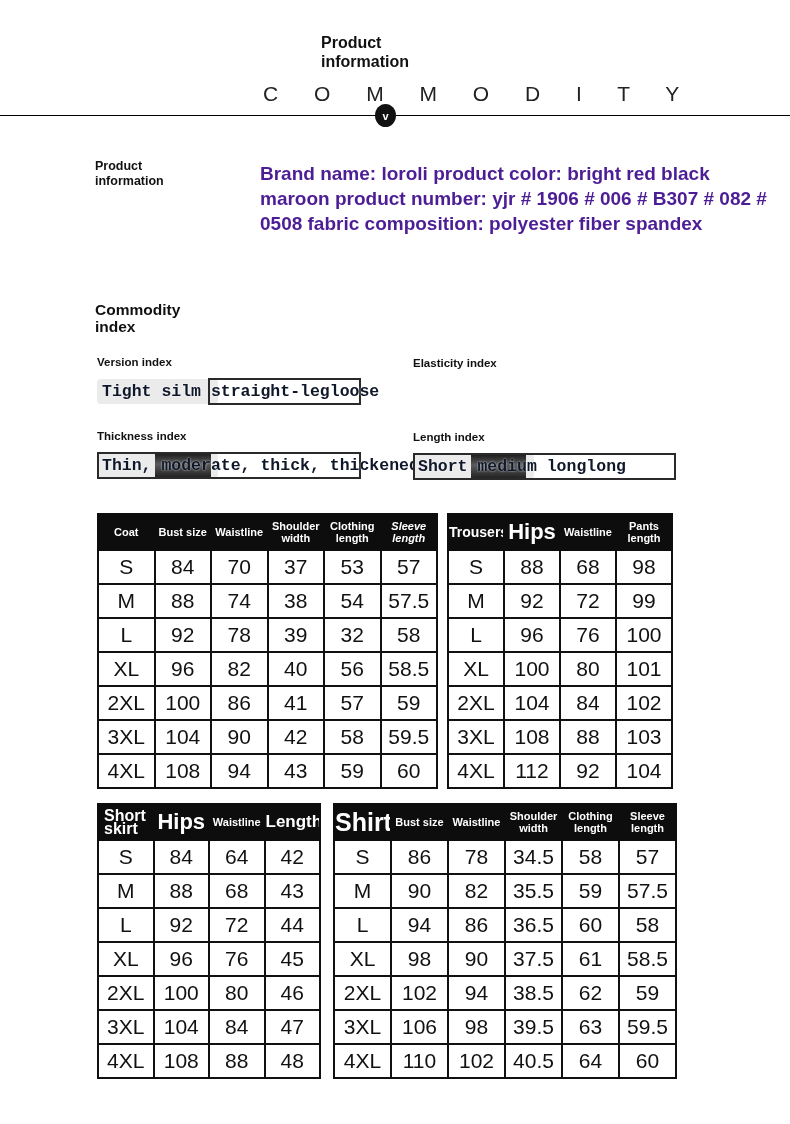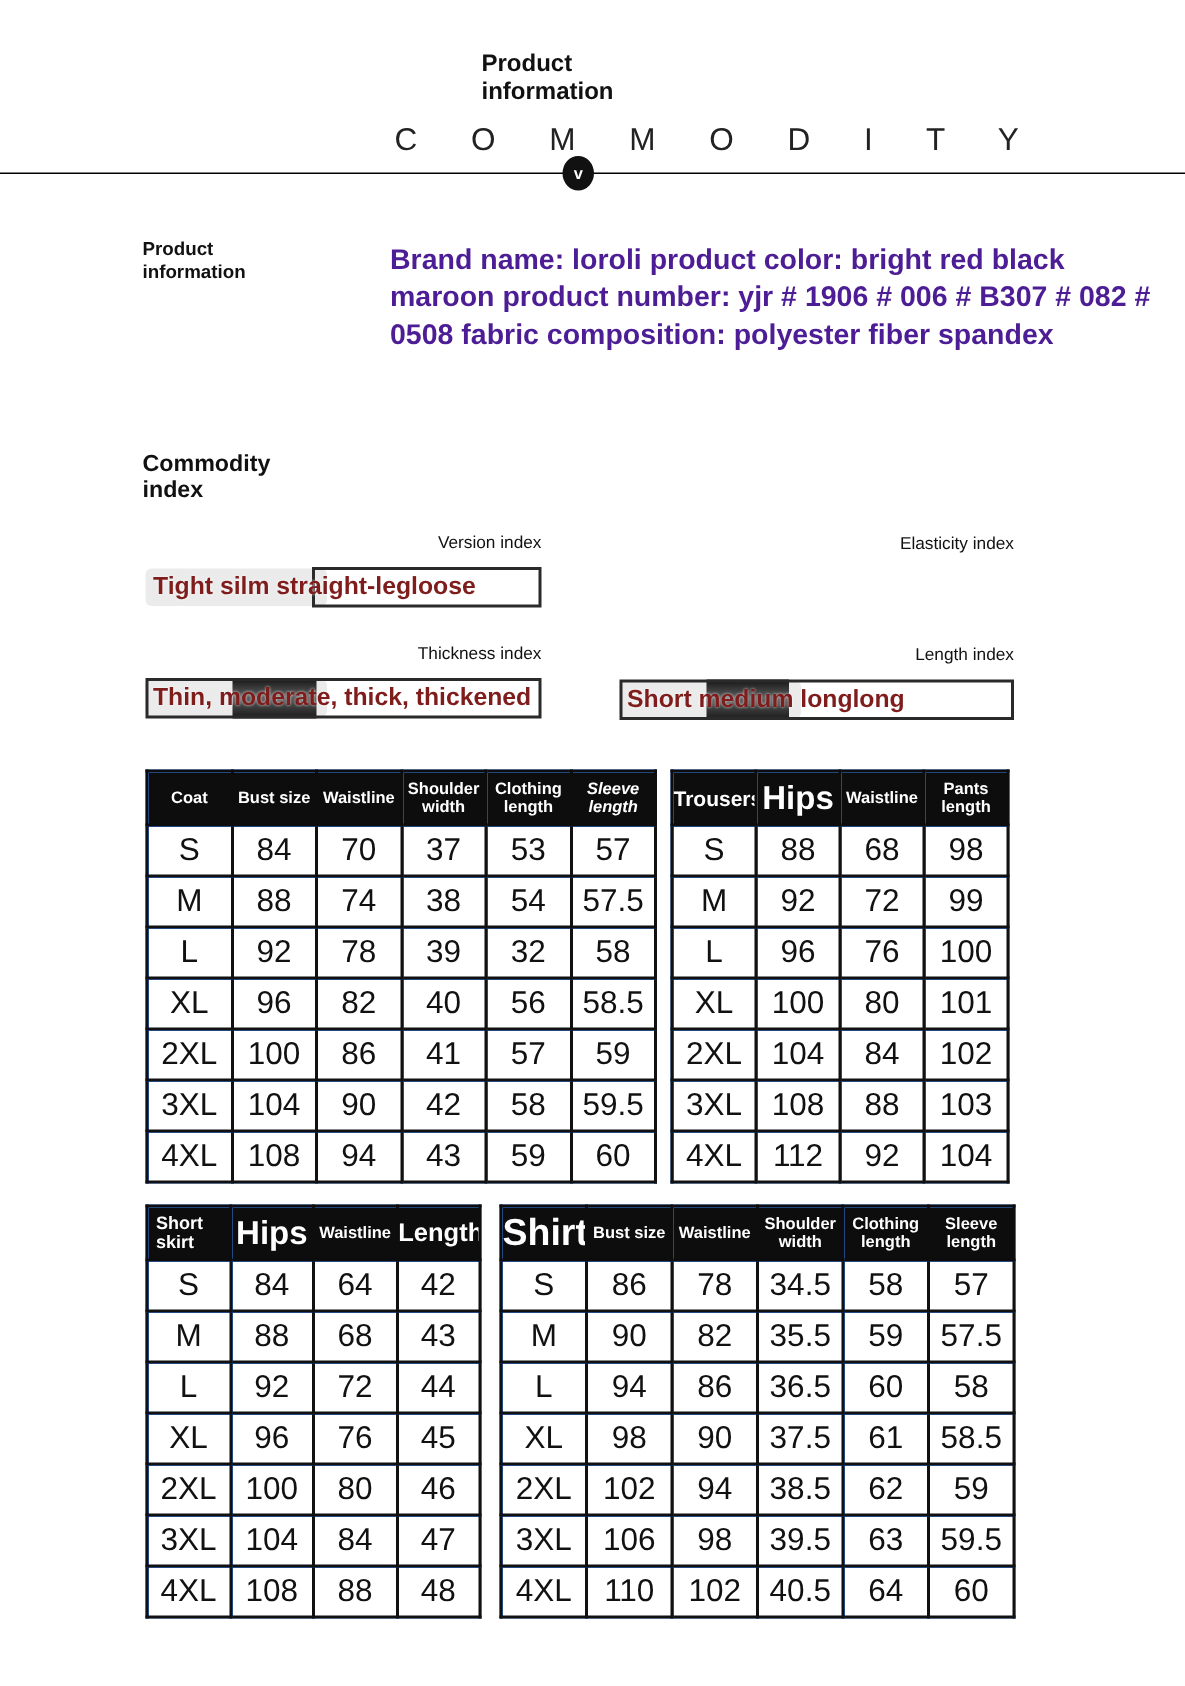--- a/index.html
+++ b/index.html
@@ -25,50 +25,50 @@
     font-size:19px; font-weight:bold; line-height:25px; color:#4c1d95; }
 
   
   .ci-title { position:absolute; left:95px; top:301px; width:100px;
     font-size:15.5px; font-weight:bold; line-height:17px; }
   .index-group { position:absolute; }
   #idx0 { left:97px;  top:356px; width:264px; }
   #idx1 { left:413px; top:357px; width:263px; }
   #idx2 { left:97px;  top:430px; width:264px; }
   #idx3 { left:413px; top:431px; width:263px; }
-  .index-label { font-size:11.5px; font-weight:normal;text-align:right; }
+  .index-label { font-size:11.5px; font-weight:bold; }
   .index-bar { position:relative; height:27px; margin-top:10px; }
   .index-fill { position:absolute; left:0; top:1px; bottom:1px; width:46%;
     background:#ebebeb; border-radius:4px; }
   .index-box { position:absolute; right:0; top:0; bottom:0; width:58%;
     border:2px solid #2a2a2a; box-sizing:border-box; }
   .index-outline { position:absolute; left:0; right:0; top:0; bottom:0;
     border:2px solid #2a2a2a; box-sizing:border-box; }
   .index-knob { position:absolute; left:22%; top:0; bottom:0; width:21%;
     background:linear-gradient(180deg,#141414 0%,#5a5a5a 45%,#1a1a1a 100%); }
   .index-text { position:absolute; left:0; right:0; top:0; bottom:0;
     display:flex; align-items:center; padding:0 5px; font-size:16.5px; font-weight:bold;
-    color:#7f1d1d; white-space:nowrap; text-shadow:0 0 2px rgba(255,255,255,.85); }
+    color:#0f172a; white-space:nowrap; text-shadow:0 0 2px rgba(255,255,255,.85);font-family:Liberation Mono, monospace; }
   #idx1 .index-text { display:block; white-space:normal; font-size:12.5px;
     line-height:13px; text-align:right; padding:3px 8px 0 8px; }
 
   
   table.sizes { position:absolute; border-collapse:collapse; table-layout:fixed;
     background:#3b82f6; }
   .sizes th, .sizes td { border:2px solid #111; text-align:center; padding:0; overflow:hidden; }
   .sizes thead th { background:#0d0d0d; color:#fff; font-weight:bold; font-size:11px;
     line-height:12px; border-color:#0d0d0d; height:34px; }
   .sizes tbody td { font-size:21px; font-weight:400; color:#111; height:32px; background:#fff; }
   th.tname { font-size:24px; }
   .t-coat  { left:97px;  top:513px; width:341px; }
   .t-trousers { left:447px; top:513px; width:226px; }
   .t-skirt { left:97px;  top:803px; width:224px; }
   .t-shirt { left:333px; top:803px; width:344px;padding-left:40px; }
   .t-trousers th.tname { font-size:14px; }
-  .t-skirt th.tname { font-size:12px; line-height:13px; text-align:left; padding-left:5px; }
+  .t-skirt th.tname { font-size:16px; line-height:13px; text-align:left; padding-left:5px; }
   .t-shirt th.tname { font-size:25px; }
   .t-trousers thead th:nth-child(2), .t-skirt thead th:nth-child(2) { font-size:22px; }
   .t-skirt thead th:nth-child(4) { font-size:17px;margin-left:18px; }
   .t-coat thead th:nth-child(6) { font-style:italic; }
 </style>
 </head>
 <body>
 
 <div id="screen">
 

